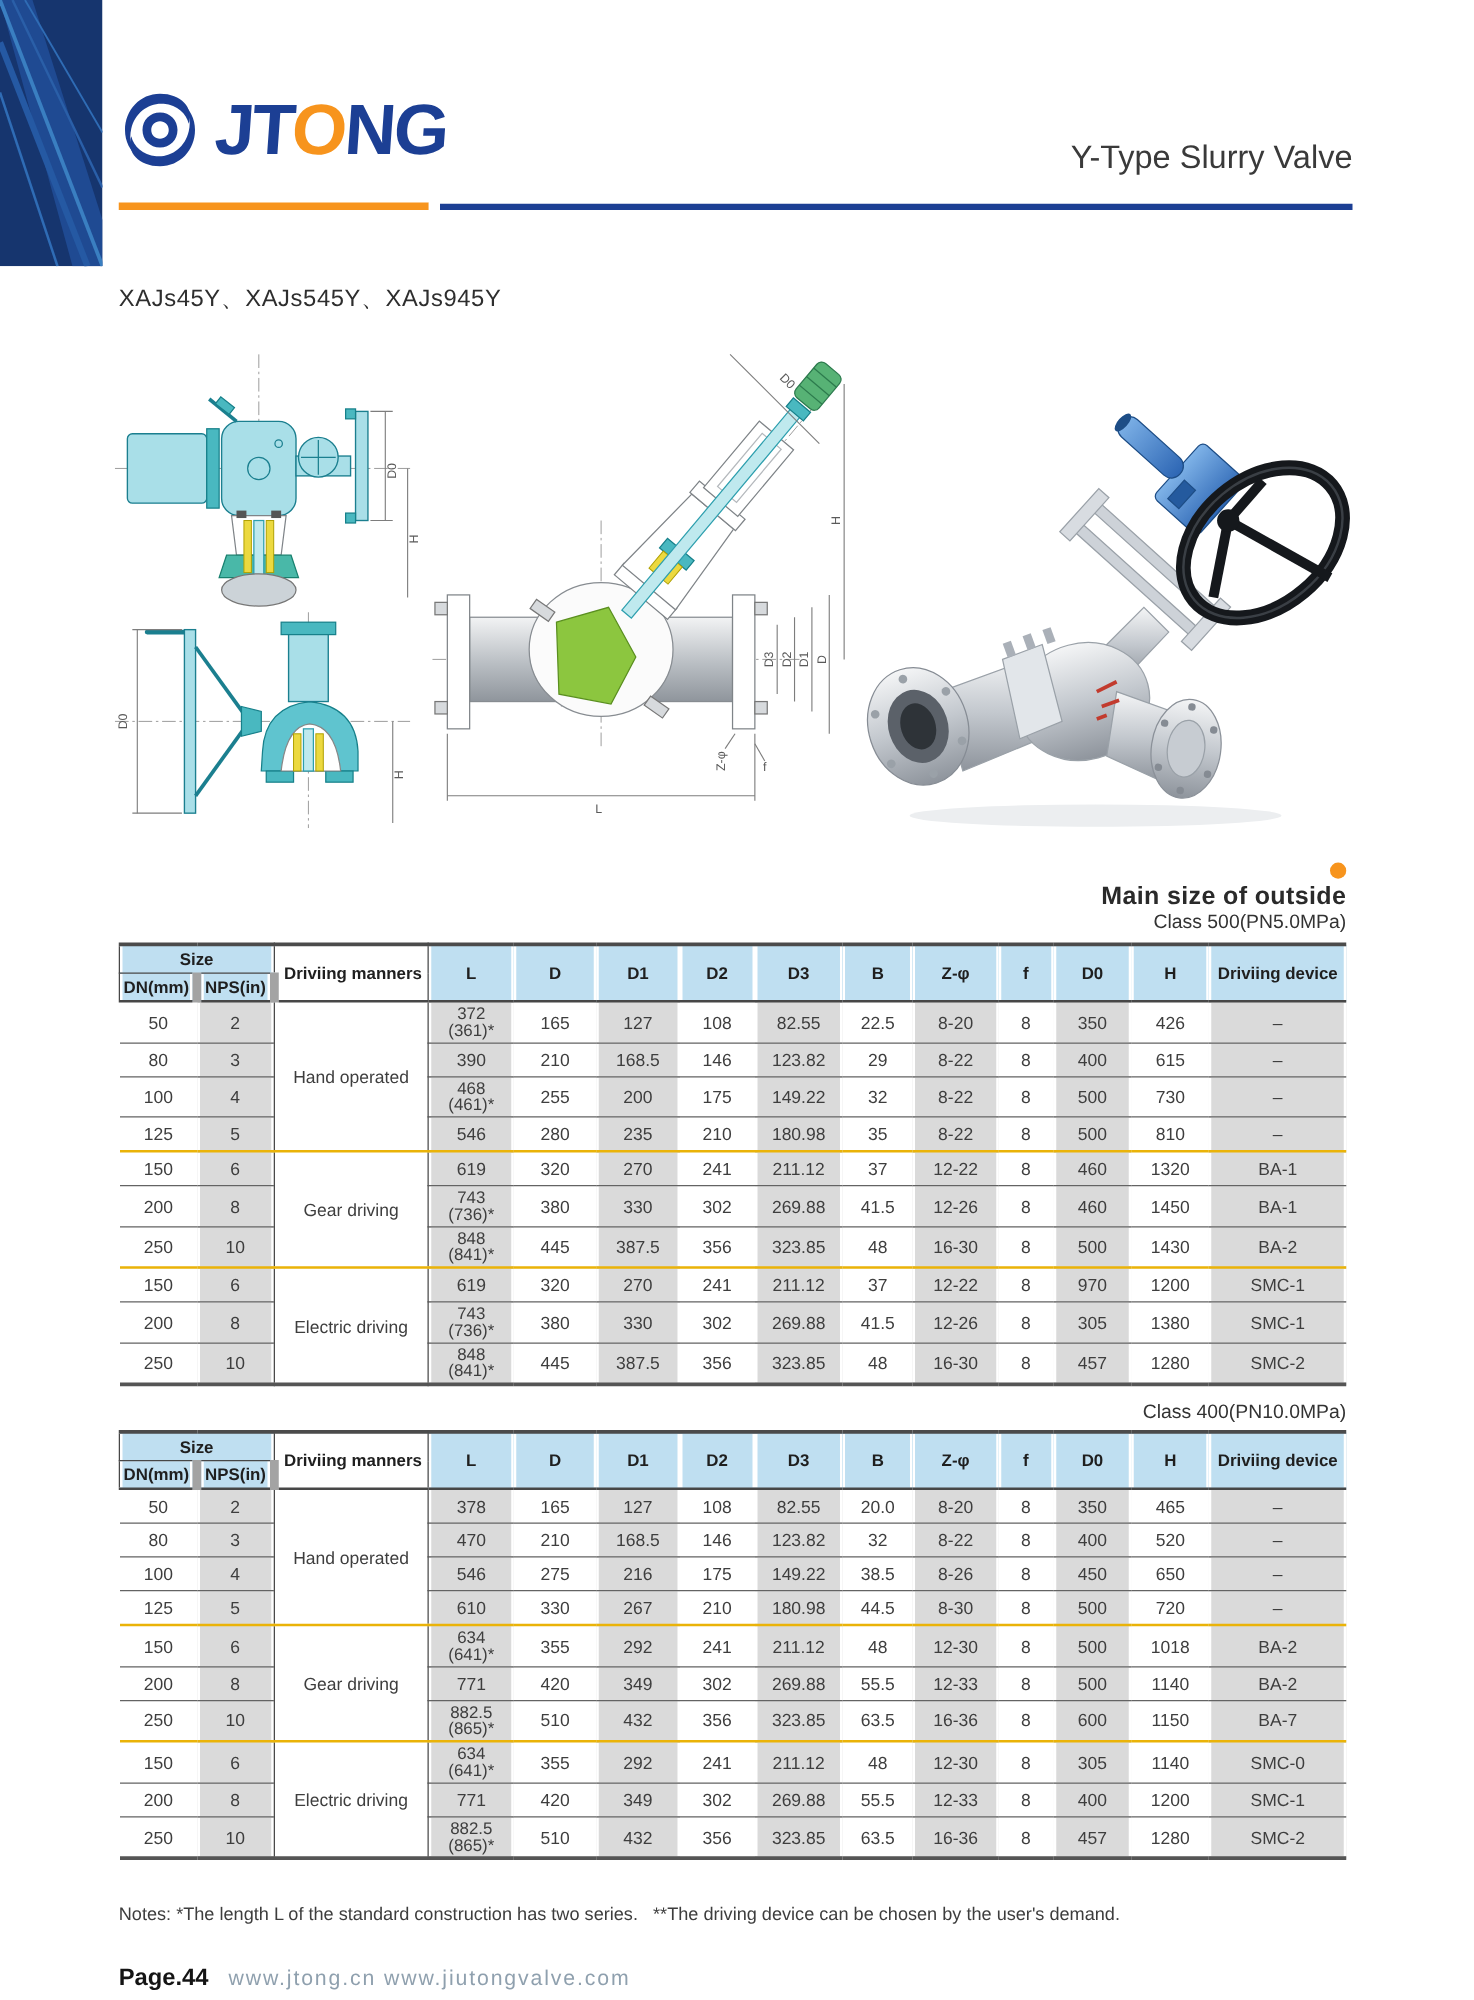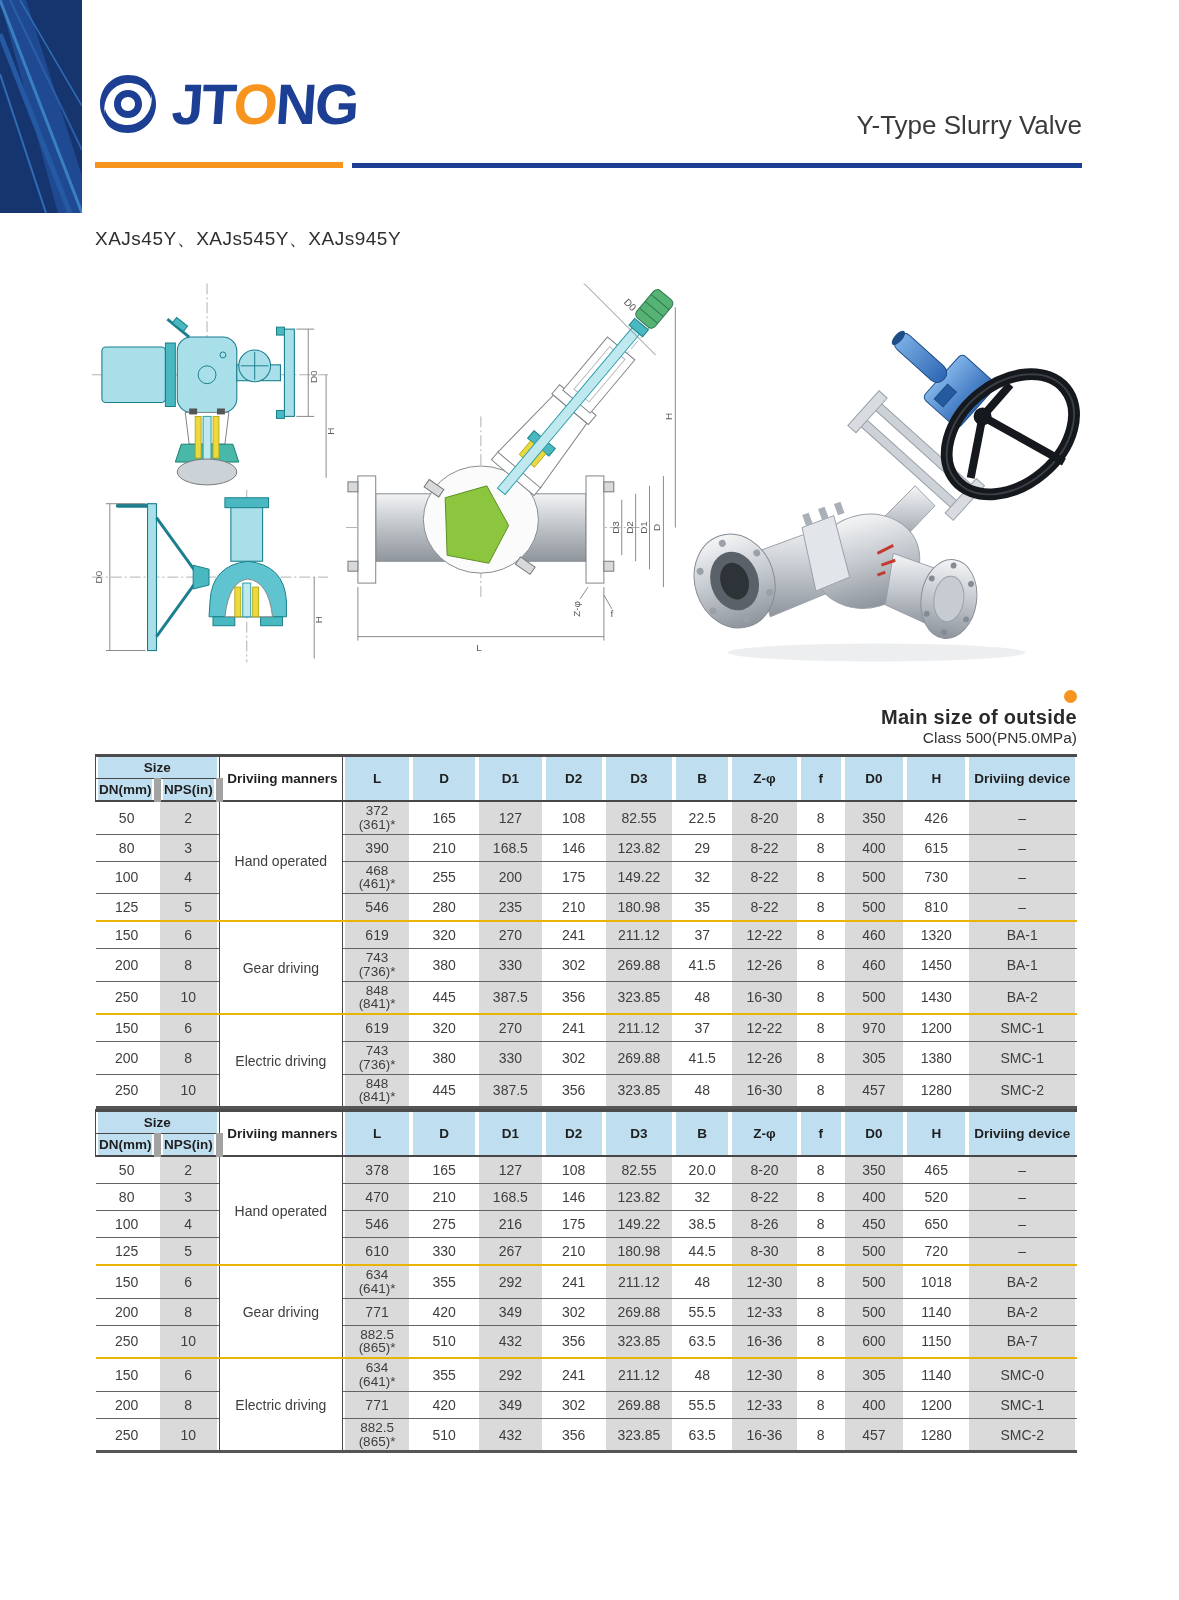--- a/index.html
+++ b/index.html
@@ -473,20 +473,23 @@
           <td>48</td>
           <td>16-30</td>
           <td>8</td>
           <td>457</td>
           <td>1280</td>
           <td>SMC-2</td>
         </tr>
       </tbody>
     </table>
 
+  <div class="class-row">
+    <div class="class-label">Class 400(PN10.0MPa)</div>
+  </div>
 
   <table class="data">
       <colgroup>
         <col style="width: 62px;">
         <col class="g" style="width: 61px;">
         <col style="width: 123px;">
         <col class="g" style="width: 68px;">
         <col style="width: 66px;">
         <col class="g" style="width: 66px;">
         <col style="width: 60px;">
@@ -673,14 +676,19 @@
           <td>63.5</td>
           <td>16-36</td>
           <td>8</td>
           <td>457</td>
           <td>1280</td>
           <td>SMC-2</td>
         </tr>
       </tbody>
     </table>
 
-
+  <div class="notes">Notes: *The length L of the standard construction has two series.   **The driving device can be chosen by the user's demand.</div>
+
+  <div class="footer">
+    <span class="pg">Page.44</span>
+    <span class="urls">www.jtong.cn  www.jiutongvalve.com</span>
+  </div>
 </div>
 
 </body></html>

